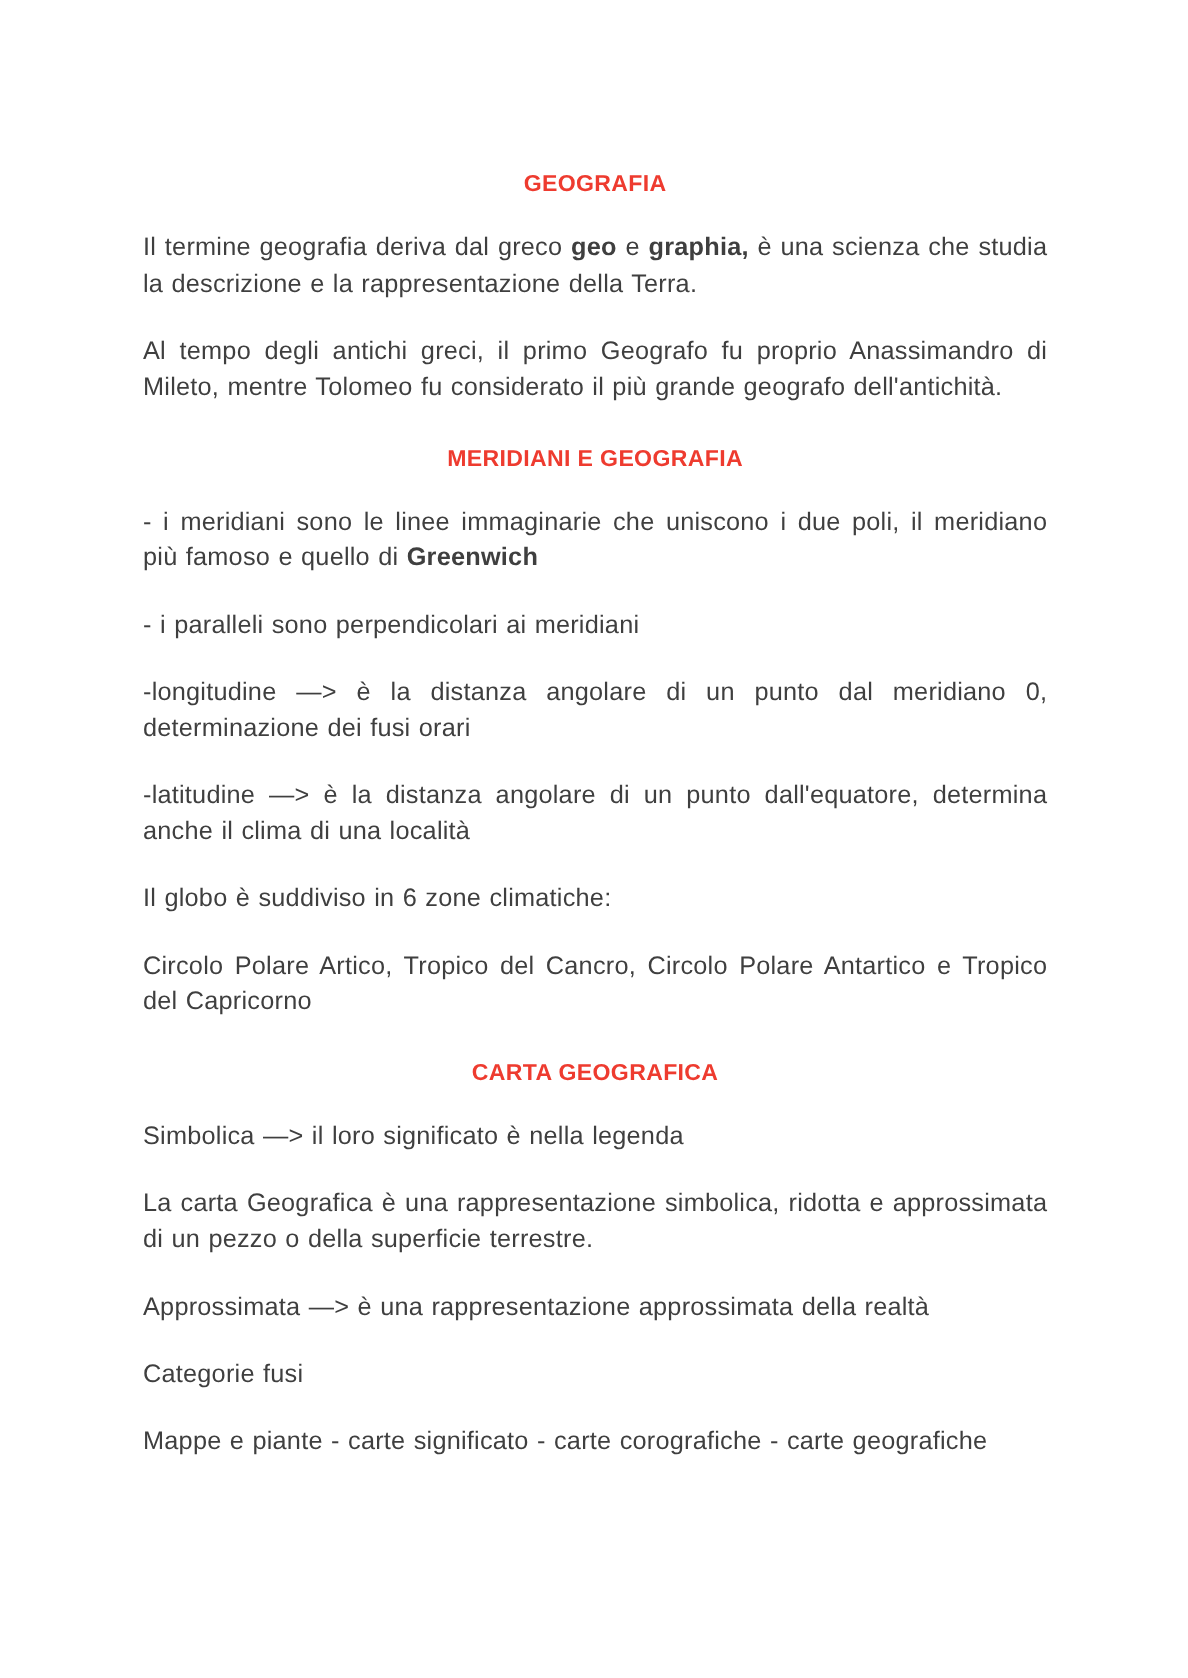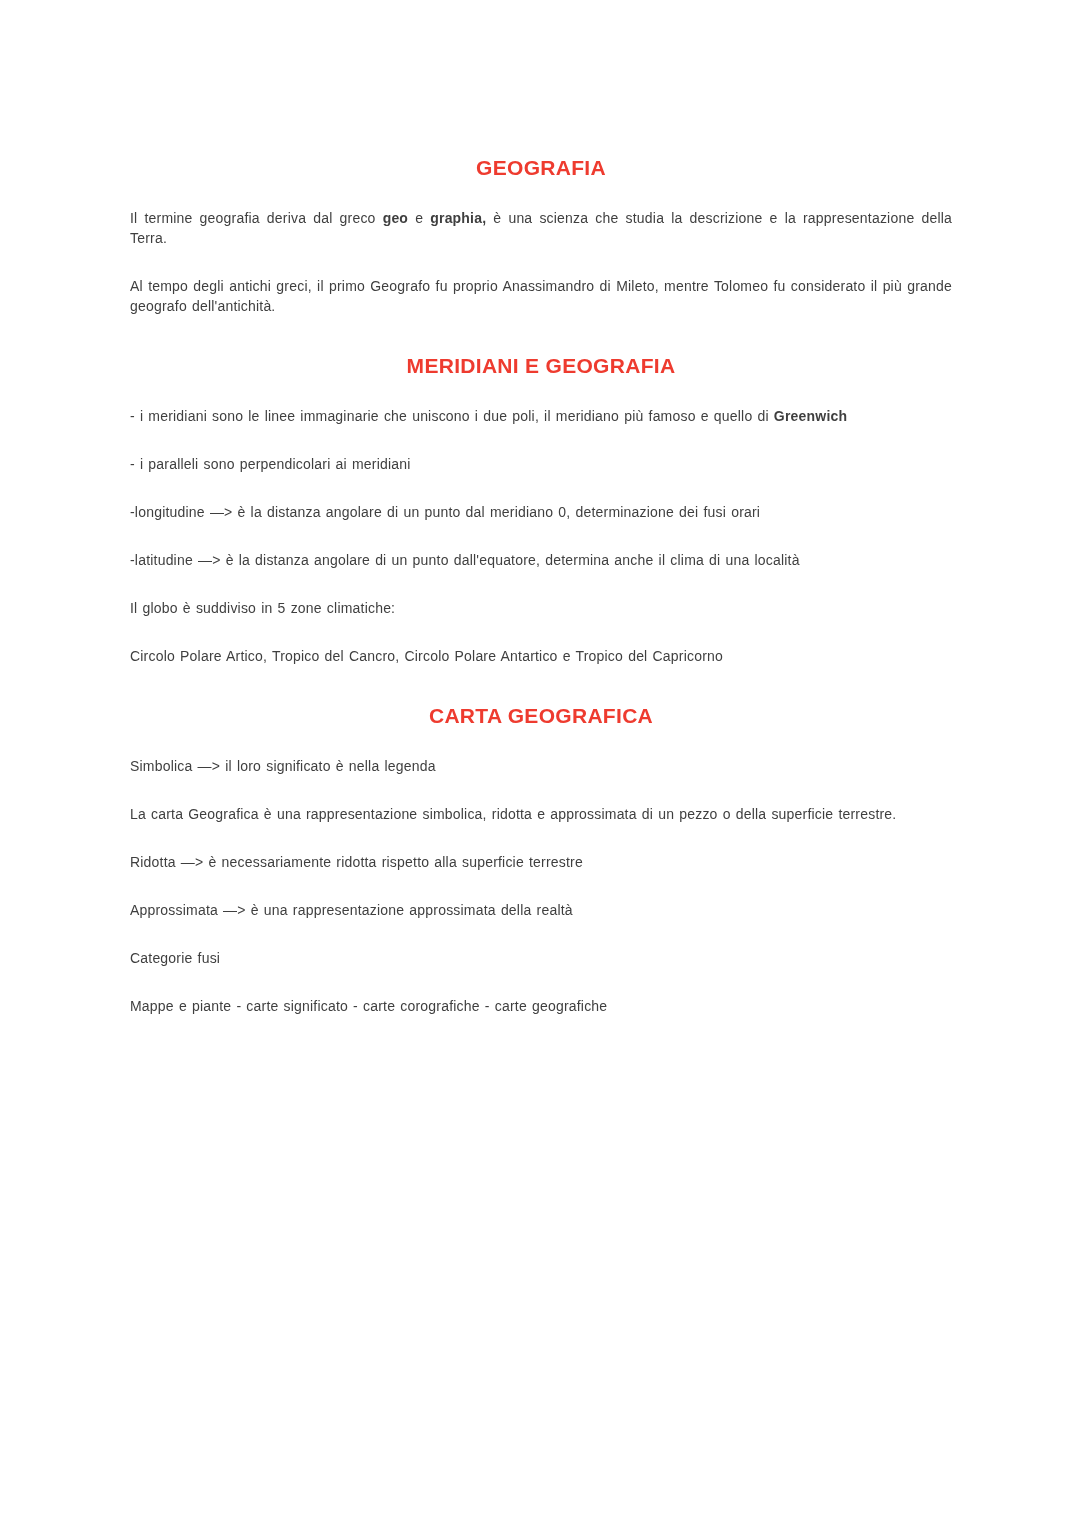--- a/index.html
+++ b/index.html
@@ -26,21 +26,21 @@
     font-size:21px;
     font-weight:700;
     text-align:center;
     letter-spacing:0.3px;
     margin:6px 0 28px 0;
   }
   .heading.spaced{
     margin-top:38px;
   }
   .para{
-    font-size:14px;
+    font-size:23px;
     line-height:1.43;
     text-align:justify;
     letter-spacing:0.2px;
     margin-bottom:28px;
     word-spacing:1px;
   }
   .para .bold{
     font-weight:700;
   }
 </style>
@@ -53,25 +53,24 @@
 
   <p class="para"><span>Il termine geografia deriva dal greco </span><span class="bold">geo</span><span> e </span><span class="bold">graphia,</span><span> è una scienza che studia la descrizione e la rappresentazione della Terra.</span></p>
   <p class="para"><span>Al tempo degli antichi greci, il primo Geografo fu proprio Anassimandro di Mileto, mentre Tolomeo fu considerato il più grande geografo dell'antichità.</span></p>
 
   <h1 class="heading spaced">MERIDIANI E GEOGRAFIA</h1>
 
   <p class="para"><span>- i meridiani sono le linee immaginarie che uniscono i due poli, il meridiano più famoso e quello di </span><span class="bold">Greenwich</span></p>
   <p class="para"><span>- i paralleli sono perpendicolari ai meridiani</span></p>
   <p class="para"><span>-longitudine —&gt; è la distanza angolare di un punto dal meridiano 0, determinazione dei fusi orari</span></p>
   <p class="para"><span>-latitudine —&gt; è la distanza angolare di un punto dall'equatore, determina anche il clima di una località</span></p>
-  <p class="para"><span>Il globo è suddiviso in 5 zone climatiche:</span></p>
+  <p class="para"><span>Il globo è suddiviso in 6 zone climatiche:</span></p>
   <p class="para"><span>Circolo Polare Artico, Tropico del Cancro, Circolo Polare Antartico e Tropico del Capricorno</span></p>
 
   <h1 class="heading spaced">CARTA GEOGRAFICA</h1>
 
   <p class="para"><span>Simbolica —&gt; il loro significato è nella legenda</span></p>
   <p class="para"><span>La carta Geografica è una rappresentazione simbolica, ridotta e approssimata di un pezzo o della superficie terrestre.</span></p>
-  <p class="para"><span>Ridotta —&gt; è necessariamente ridotta rispetto alla superficie terrestre</span></p>
   <p class="para"><span>Approssimata —&gt; è una rappresentazione approssimata della realtà</span></p>
   <p class="para"><span>Categorie fusi</span></p>
   <p class="para"><span>Mappe e piante - carte significato - carte corografiche - carte geografiche</span></p>
 
 </div>
 
 </body></html>

